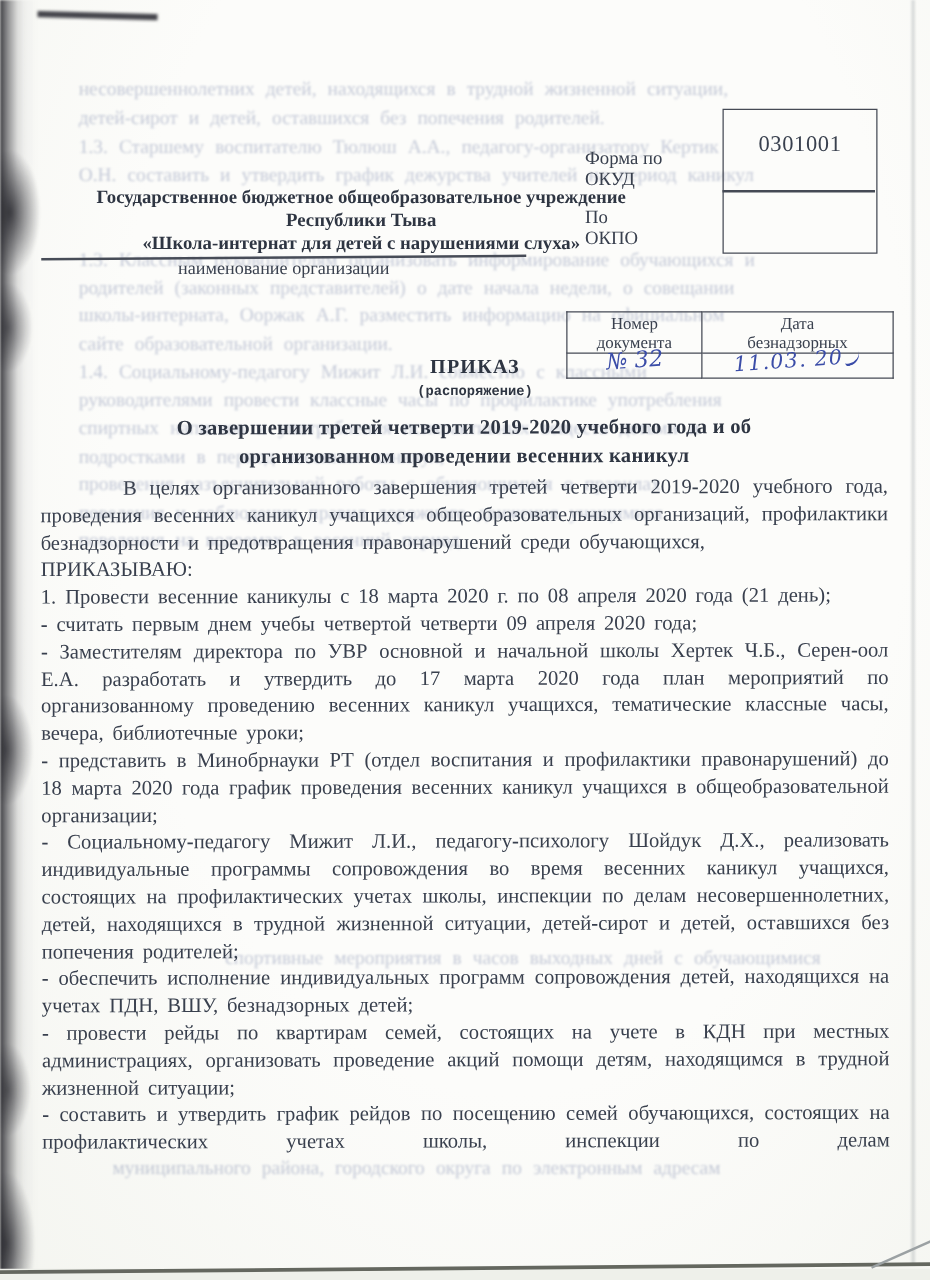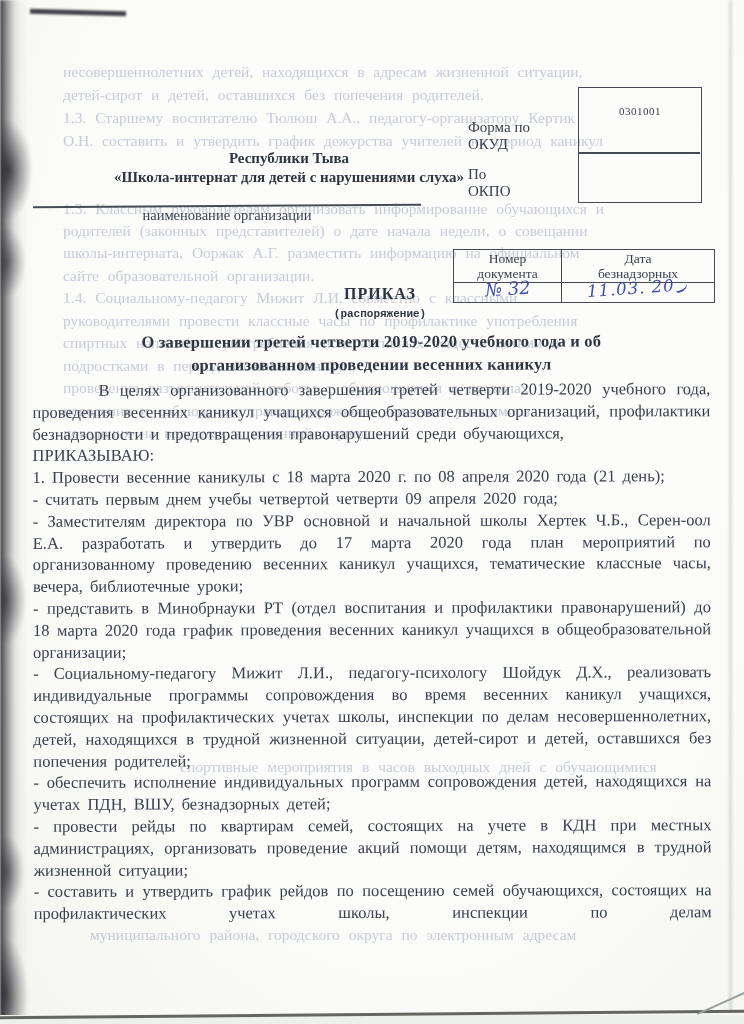--- a/index.html
+++ b/index.html
@@ -35,21 +35,21 @@
   .g10{top:311px}.g11{top:333px}.g12{top:356px}.g13{top:378px}.g14{top:401px}
   .g15{top:423px}.g16{top:446px}.g17{top:468px}.g18{top:491px}
   .g19{top:757px;left:180px;width:500px}
   .g20{top:925px;left:90px}
 
   
   .okud-box{position:absolute;left:578px;top:87px;width:122px;height:114px;
     border:1.6px solid #454a55;z-index:3;}
   .okud-box .divider{position:absolute;left:-1px;top:64px;width:122px;height:1.6px;background:#454a55;}
   .okud-value{position:absolute;left:0;top:17px;width:100%;text-align:center;
-    font-size:11px;letter-spacing:.5px;color:#39404e;}
+    font-size:18px;letter-spacing:.5px;color:#39404e;}
   .okud-labels{position:absolute;left:468px;width:104px;
     font-size:15px;line-height:16.5px;color:#39404e;z-index:3;}
   .lbl-okud{top:119px;}
   .lbl-okpo{top:166px;}
 
   
   .org-block{position:absolute;left:33px;top:149px;width:512px;text-align:center;
     font-weight:bold;font-size:15px;line-height:18.5px;color:#2e3542;z-index:3;}
   .org-underline{position:absolute;left:33px;top:205px;width:388px;height:1.8px;background:#474c57;
     transform:rotate(-0.4deg);z-index:3;}
@@ -87,21 +87,21 @@
   .p-first{text-indent:66px;}
   .p-num{word-spacing:8px;}
   .p-last{text-align-last:justify;}
 </style>
 </head>
 <body>
 
 <div class="page">
 
   <div class="ghost-layer">
-    <div class="ghost g0">несовершеннолетних детей, находящихся в адресам жизненной ситуации,</div>
+    <div class="ghost g0">несовершеннолетних детей, находящихся в трудной жизненной ситуации,</div>
     <div class="ghost g1">детей-сирот и детей, оставшихся без попечения родителей.</div>
     <div class="ghost g2">1.3. Старшему воспитателю Тюлюш А.А., педагогу-организатору Кертик</div>
     <div class="ghost g3">О.Н. составить и утвердить график дежурства учителей на период каникул</div>
     <div class="ghost g5">1.3. Классным руководителям организовать информирование обучающихся и</div>
     <div class="ghost g6">родителей (законных представителей) о дате начала недели, о совещании</div>
     <div class="ghost g7">школы-интерната, Ооржак А.Г. разместить информацию на официальном</div>
     <div class="ghost g8">сайте образовательной организации.</div>
     <div class="ghost g9">1.4. Социальному-педагогу Мижит Л.И. совместно с классными</div>
     <div class="ghost g10">руководителями провести классные часы по профилактике употребления</div>
     <div class="ghost g11">спиртных напитков и употребления психоактивных веществ детьми и</div>
@@ -120,20 +120,21 @@
   <div class="okud-labels lbl-okud">
     <div>Форма по</div>
     <div>ОКУД</div>
   </div>
   <div class="okud-labels lbl-okpo">
     <div>По</div>
     <div>ОКПО</div>
   </div>
 
   <div class="org-block">
+    <div>Государственное бюджетное общеобразовательное учреждение</div>
     <div>Республики Тыва</div>
     <div>«Школа-интернат для детей с нарушениями слуха»</div>
   </div>
   <div class="org-underline"></div>
   <div class="org-caption">наименование организации</div>
 
   <div class="prikaz-block">
     <div class="t1">ПРИКАЗ</div>
     <div class="t2">(распоряжение)</div>
   </div>

